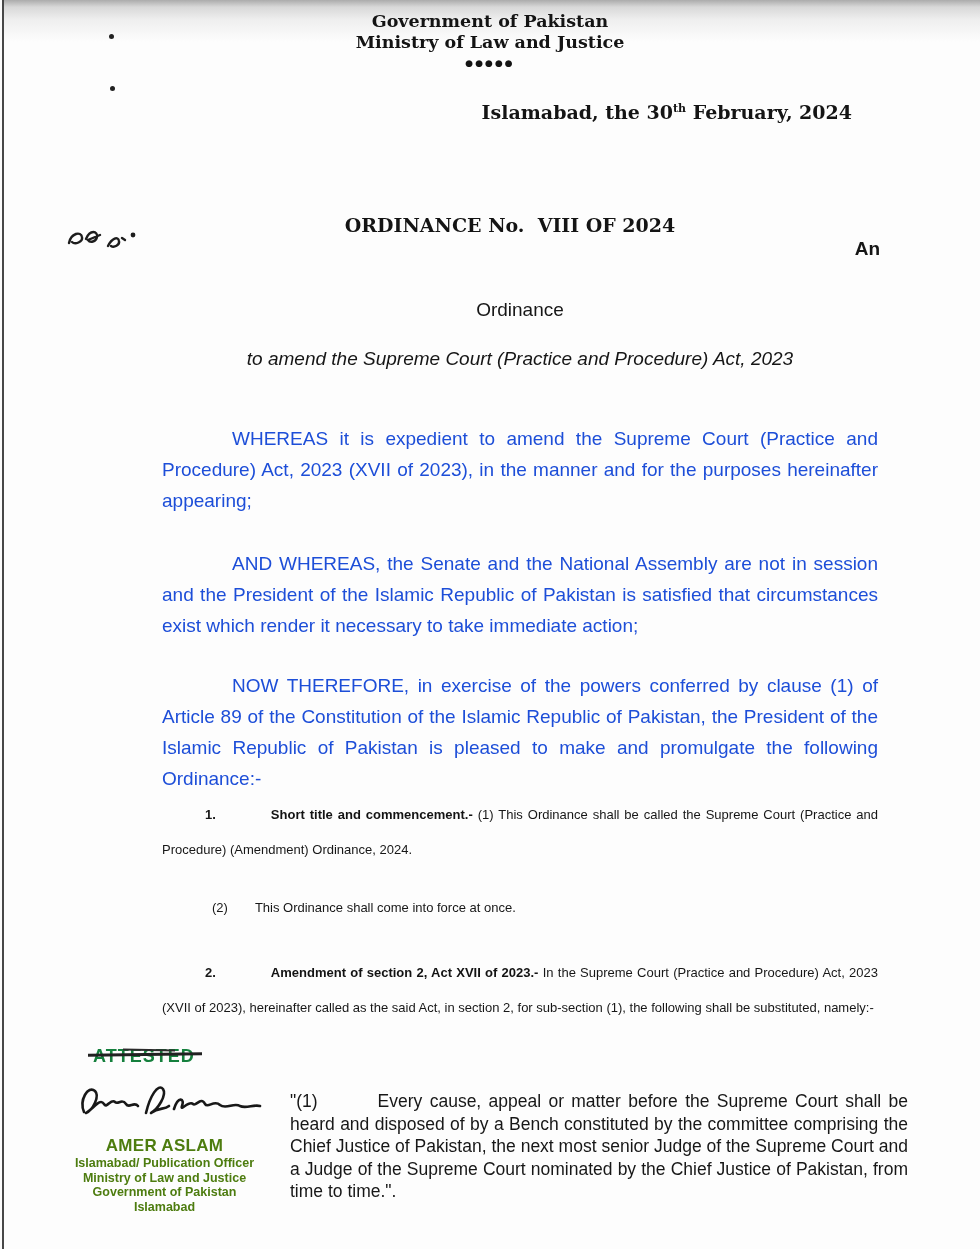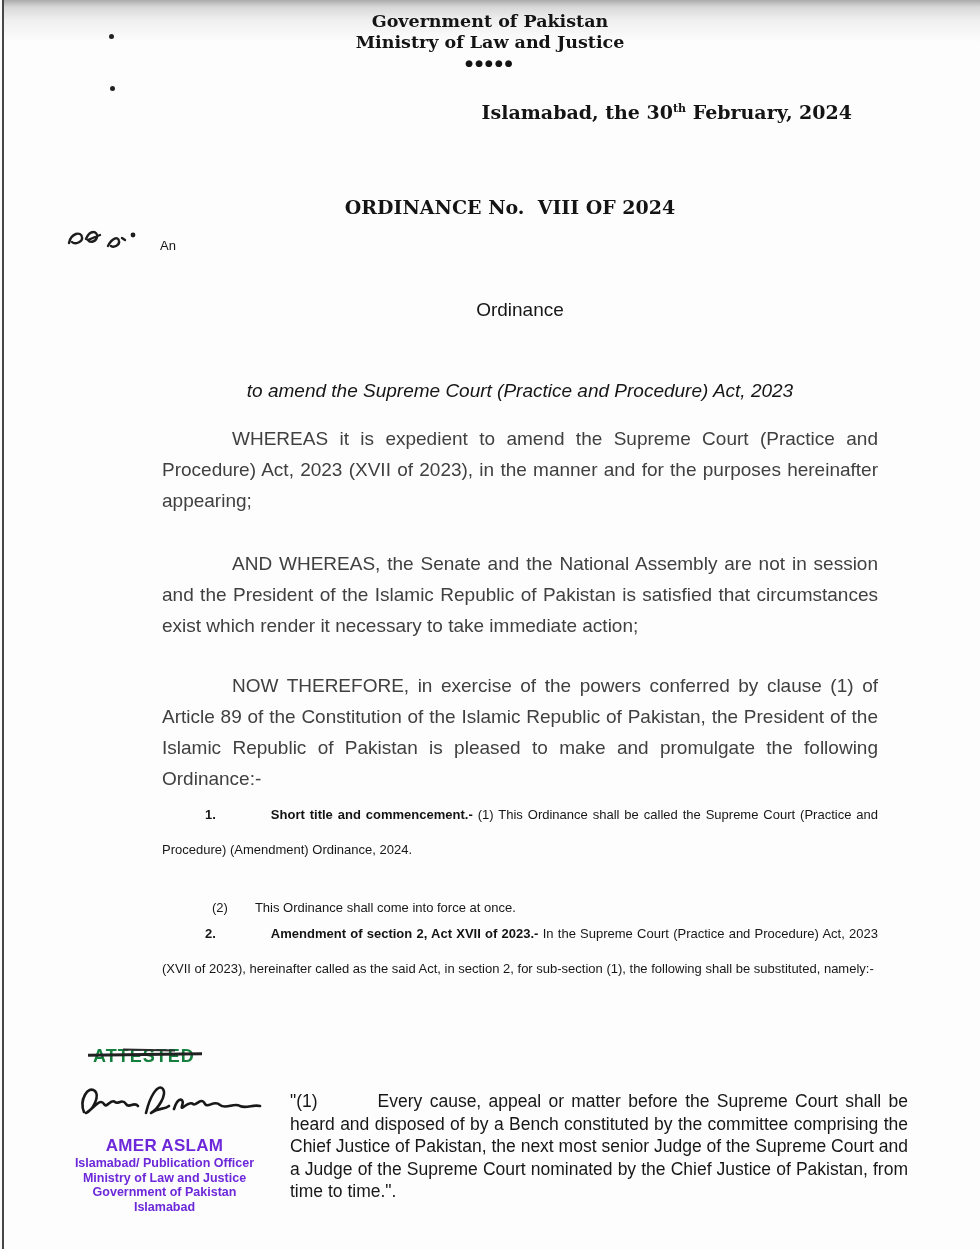--- a/index.html
+++ b/index.html
@@ -27,55 +27,55 @@
 
   .dateline{position:absolute;top:101px;right:148px;font-size:19px;}
   sup{font-size:11px;vertical-align:super;line-height:0;}
 
   .fno{position:absolute;top:154px;left:180px;width:681px;
     font-size:18.5px;line-height:28px;text-align:justify;text-indent:52px;}
   .fno .gap{display:inline-block;width:17px;}
 
   .scribble{position:absolute;left:63px;top:221px;}
 
-  .ordno{position:absolute;top:196px;left:150px;width:720px;text-align:center;
+  .ordno{position:absolute;top:214px;left:150px;width:720px;text-align:center;
     font-size:19px;white-space:pre-wrap;}
-  .an{position:absolute;top:238px;left:160px;width:720px;text-align:left;font-size:13px;color:#161616;}
+  .an{position:absolute;top:238px;left:160px;width:720px;text-align:right;font-size:19px;color:#161616;font-weight:bold;}
   .ordword{position:absolute;top:299px;left:160px;width:720px;text-align:center;font-size:19px;color:#161616;}
-  .subject{position:absolute;top:380px;left:160px;width:720px;text-align:center;
+  .subject{position:absolute;top:348px;left:160px;width:720px;text-align:center;
     font-size:19px;font-style:italic;color:#161616;}
 
   .para{position:absolute;left:162px;width:716px;margin:0;
-    font-size:19px;line-height:31px;text-align:justify;color:#404040;text-indent:70px;}
+    font-size:19px;line-height:31px;text-align:justify;color:#1d4ed8;text-indent:70px;}
   .p-whereas{top:423px;}
   .p-andwhereas{top:548px;}
   .p-nowtherefore{top:670px;}
 
   .sec{position:absolute;left:162px;width:716px;margin:0;
     font-size:13px;line-height:34.5px;text-align:justify;color:#171717;text-indent:43px;}
   .sec .num{font-weight:bold;}
   .sec .numgap{display:inline-block;width:55px;}
   .sec b{font-weight:bold;color:#131313;}
   .s1{top:798px;}
   .s1-2{top:891px;text-indent:50px;}
   .s1-2 .num{font-weight:normal;}
   .s1-2 .numgap{width:27px;}
-  .s2{top:916px;line-height:35px;}
+  .s2{top:955px;line-height:35px;}
 
   .attested{position:absolute;left:93px;top:1046px;font-size:18px;font-weight:bold;
     letter-spacing:1px;color:#15803d;}
   .attested::before{content:"";position:absolute;left:-5px;right:-7px;top:7px;height:3px;
     background:#212121;transform:rotate(-0.8deg);}
   .attested::after{content:"";position:absolute;left:30px;right:20px;top:3px;height:2px;
     background:#2b2b2b;transform:rotate(1deg);}
 
   .signature{position:absolute;left:74px;top:1068px;}
 
   .nameblock{position:absolute;left:57px;top:1136px;width:215px;text-align:center;
-    font-weight:bold;color:#6d28d9;}
+    font-weight:bold;color:#4d7c0f;}
   .nameblock .nm{font-size:17px;letter-spacing:.3px;line-height:20px;}
   .nameblock .ln{font-size:12.5px;line-height:14.5px;}
 
   .quoted{position:absolute;left:290px;top:1090px;width:618px;margin:0;
     font-size:17.5px;line-height:22.6px;text-align:justify;color:#171717;}
   .quoted .tab{display:inline-block;width:60px;}
 </style>
 </head>
 <body>
 

